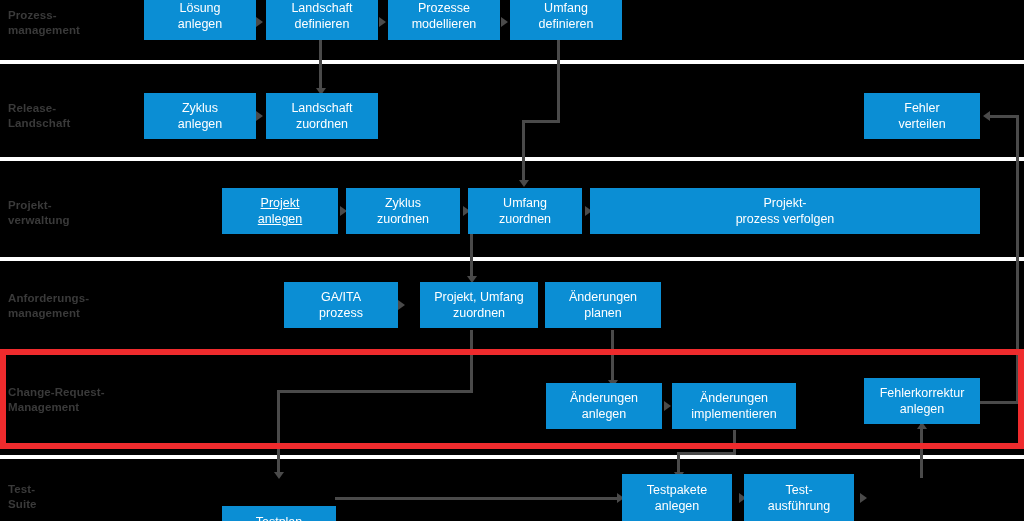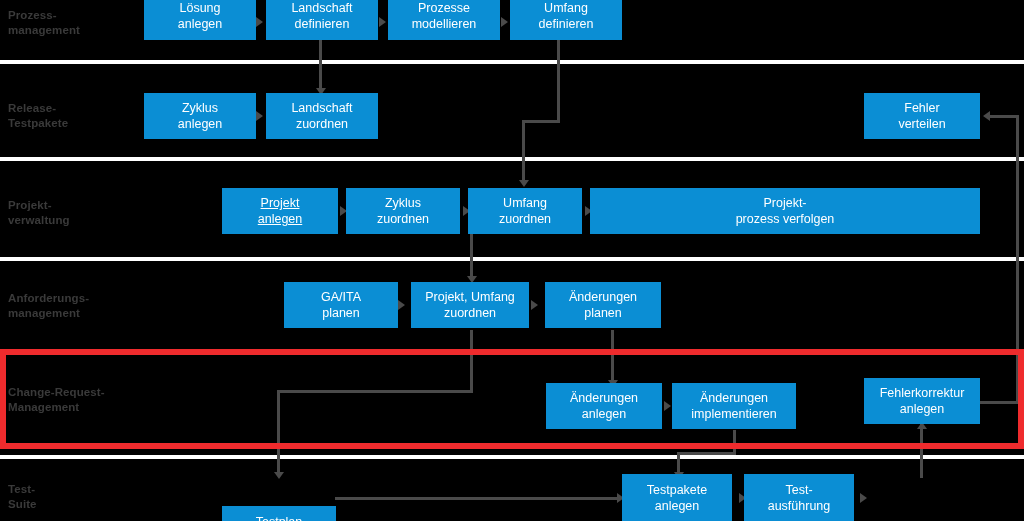--- a/index.html
+++ b/index.html
@@ -34,21 +34,21 @@
 <div id="stage">
 
   <div class="lane-divider" style="top:60px;"></div>
   <div class="lane-divider" style="top:157px;"></div>
   <div class="lane-divider" style="top:257px;"></div>
   <div class="lane-divider" style="top:455px;"></div>
 
   <div class="swimlane-label" style="left:8px;top:8px;">Prozess-
 management</div>
   <div class="swimlane-label" style="left:8px;top:101px;">Release-
-Testpakete</div>
+Landschaft</div>
   <div class="swimlane-label" style="left:8px;top:198px;">Projekt-
 verwaltung</div>
   <div class="swimlane-label" style="left:8px;top:291px;">Anforderungs-
 management</div>
   <div class="swimlane-label" style="left:8px;top:385px;">Change-Request-
 Management</div>
   <div class="swimlane-label" style="left:8px;top:482px;">Test-
 Suite</div>
 
   <div class="arrow right" style="left:256px;top:17px;"></div>
@@ -123,22 +123,22 @@
   <div class="node" style="left:222px;top:188px;width:116px;height:46px;text-decoration:underline;">Projekt
 anlegen</div>
   <div class="node" style="left:346px;top:188px;width:114px;height:46px;">Zyklus
 zuordnen</div>
   <div class="node" style="left:468px;top:188px;width:114px;height:46px;">Umfang
 zuordnen</div>
   <div class="node" style="left:590px;top:188px;width:390px;height:46px;">Projekt-
 prozess verfolgen</div>
 
   <div class="node" style="left:284px;top:282px;width:114px;height:46px;">GA/ITA
-planen</div>
-  <div class="node" style="left:411px;top:282px;width:118px;height:46px;">Projekt, Umfang
+prozess</div>
+  <div class="node" style="left:420px;top:282px;width:118px;height:46px;">Projekt, Umfang
 zuordnen</div>
   <div class="node" style="left:545px;top:282px;width:116px;height:46px;">Änderungen
 planen</div>
 
   <div class="node" style="left:546px;top:383px;width:116px;height:46px;">Änderungen
 anlegen</div>
   <div class="node" style="left:672px;top:383px;width:124px;height:46px;">Änderungen
 implementieren</div>
   <div class="node" style="left:864px;top:378px;width:116px;height:46px;">Fehlerkorrektur
 anlegen</div>

